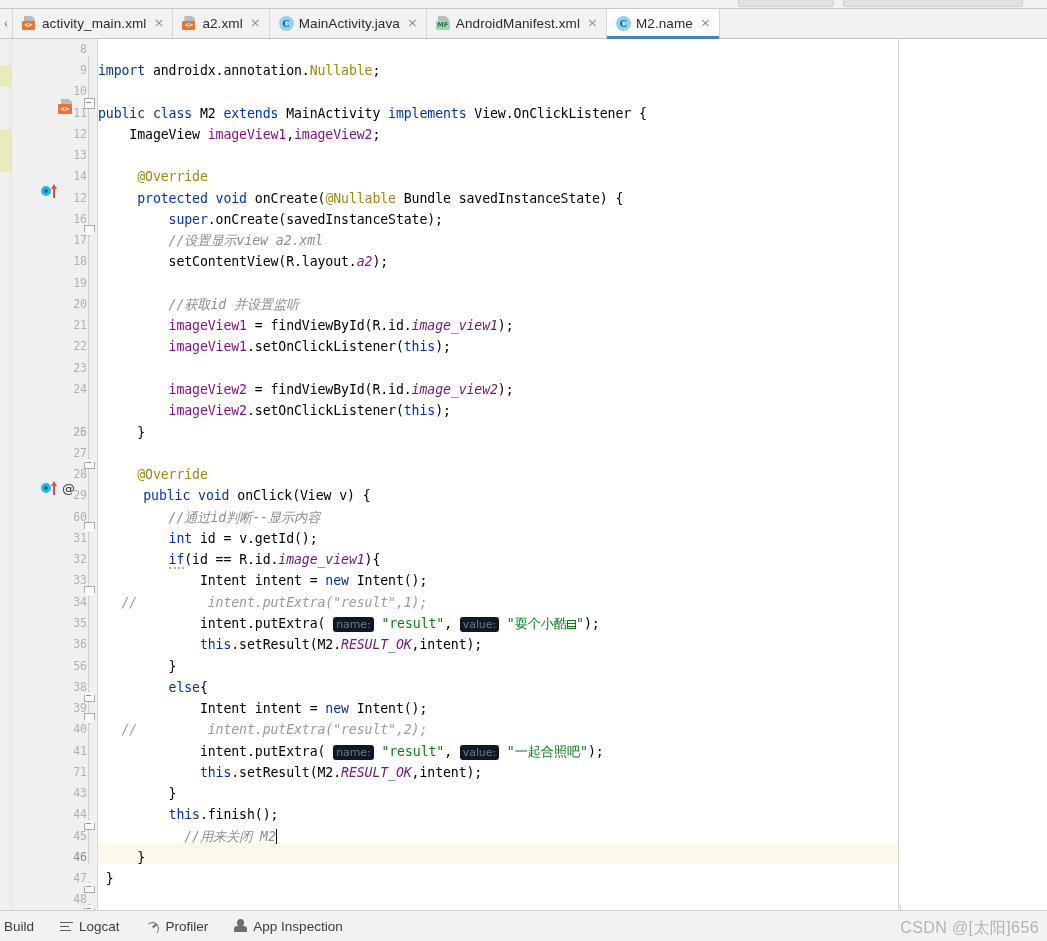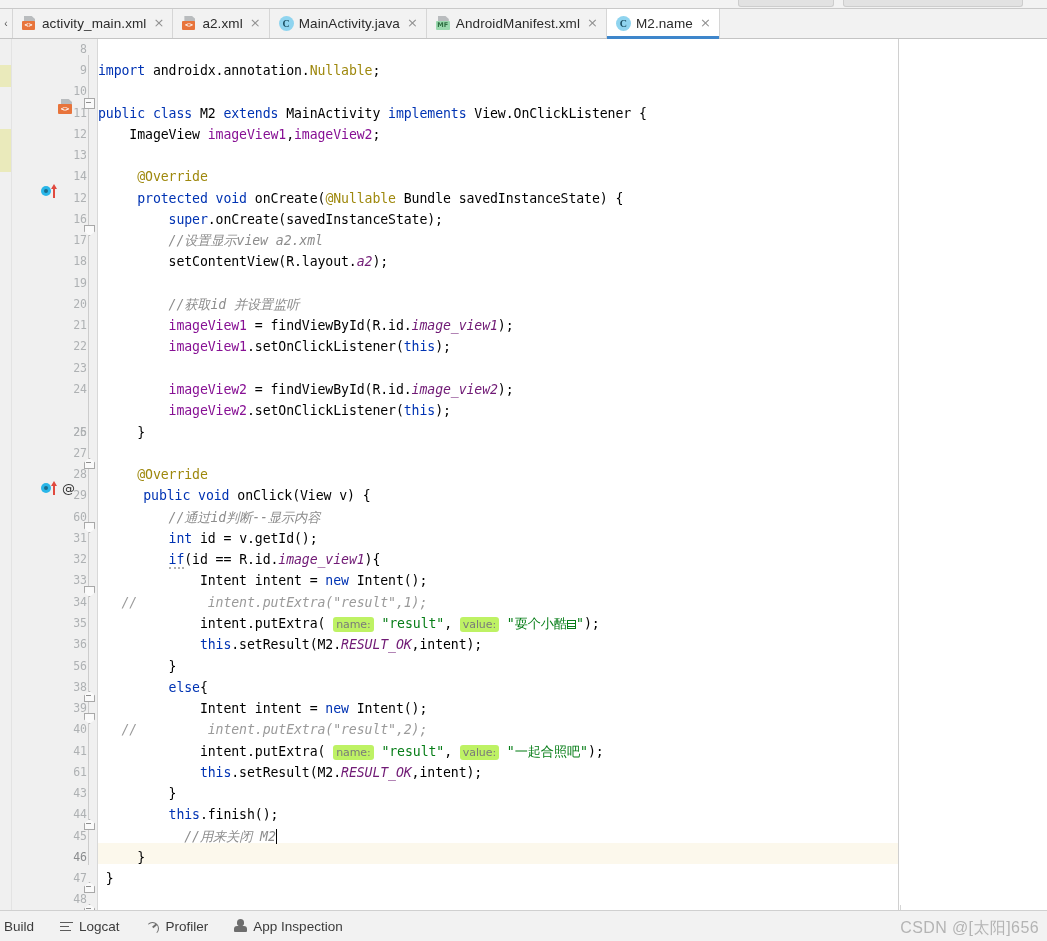--- a/index.html
+++ b/index.html
@@ -157,21 +157,21 @@
   }
   
   .kw  { color: #0033b3; }
   .anno{ color: #9e880d; }
   .fld { color: #871094; }
   .sfld{ color: #701a75; font-style: italic; }
   .str { color: #067d17; }
   .cmt { color: #8c8c8c; font-style: italic; }
   .cmt2{ color: #9a9a9a; font-style: italic; }
   .hint {
-    background: #bef264; color: #7a7a7a;
+    background: #0f172a; color: #7a7a7a;
     font-size: 11px; border-radius: 3px;
     padding: 1px 3px 1px 3px;
     font-family: "DejaVu Sans", sans-serif;
     font-style: normal;
   }
   .emoji-box {
     display: inline-block;
     width: 9px; height: 9px;
     border: 1px solid #067d17;
     position: relative; top: 1px;
@@ -446,21 +446,21 @@
   <div class="lineno" style="top:510px;">32</div>
   <div class="lineno" style="top:531px;">33</div>
   <div class="lineno" style="top:553px;">34</div>
   <div class="lineno" style="top:574px;">35</div>
   <div class="lineno" style="top:595px;">36</div>
   <div class="lineno" style="top:617px;">56</div>
   <div class="lineno" style="top:638px;">38</div>
   <div class="lineno" style="top:659px;">39</div>
   <div class="lineno" style="top:680px;">40</div>
   <div class="lineno" style="top:702px;">41</div>
-  <div class="lineno" style="top:723px;">61</div>
+  <div class="lineno" style="top:723px;">71</div>
   <div class="lineno" style="top:744px;">43</div>
   <div class="lineno" style="top:765px;">44</div>
   <div class="lineno" style="top:787px;">45</div>
   <div class="lineno cur" style="top:808px;">46</div>
   <div class="lineno" style="top:829px;">47</div>
   <div class="lineno" style="top:850px;">48</div>
 
   <div class="code" style="top:21px;"><span class="kw">import</span> androidx.annotation.<span class="anno">Nullable</span>;</div>
 
   <div class="code" style="top:64px;"><span class="kw">public class</span> M2 <span class="kw">extends</span> MainActivity <span class="kw">implements</span> View.OnClickListener {</div>

